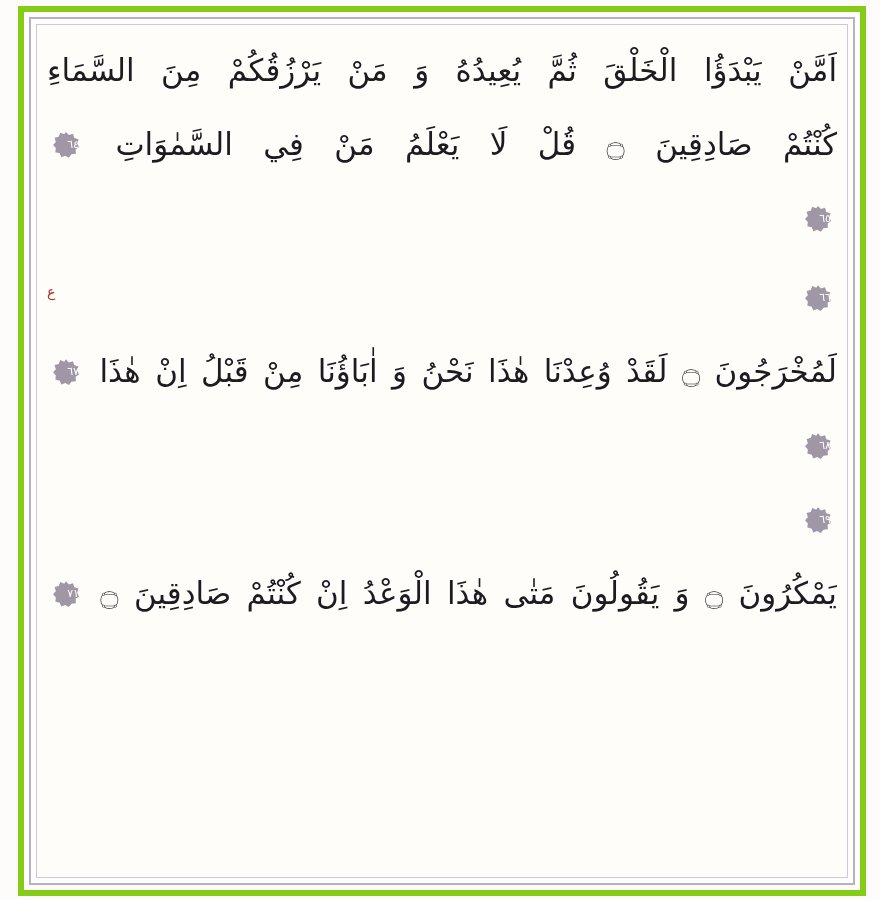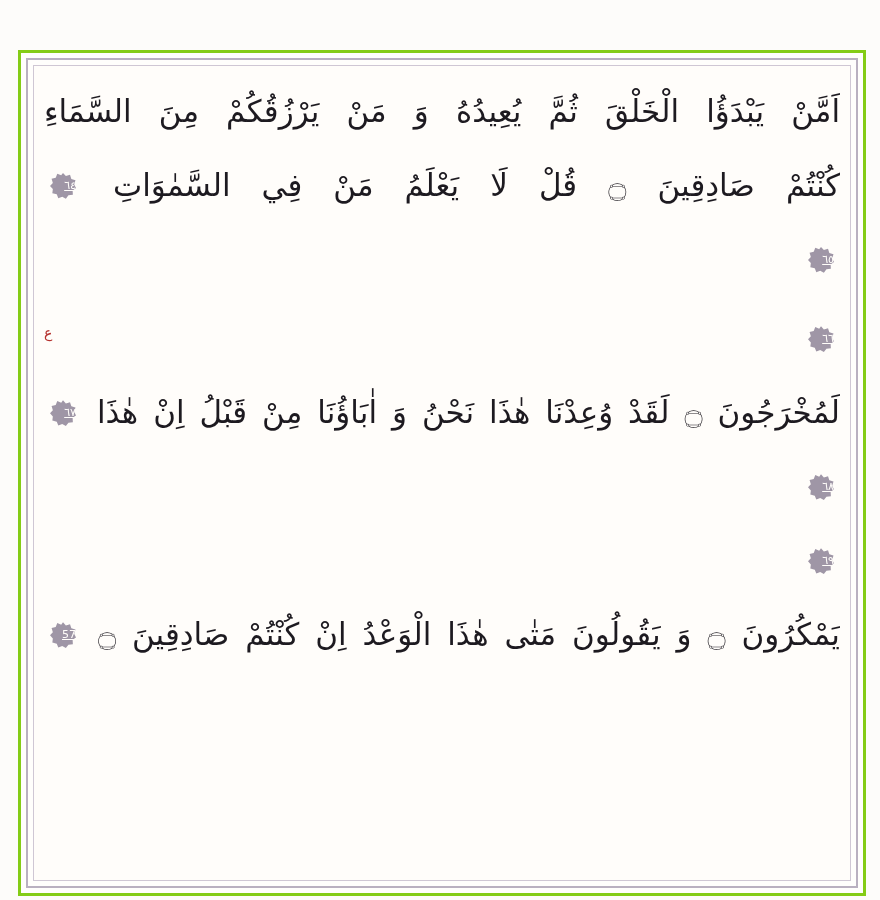--- a/index.html
+++ b/index.html
@@ -22,24 +22,23 @@
     background: #fdfcfa;
     box-sizing: border-box;
   }
 
   .frame-outer {
     position: absolute;
     left: 18px;
     top: 6px;
     right: 14px;
     bottom: 4px;
-    border: 3px solid #84cc16;
+    border: 6px solid #84cc16;
     background: #fffefc;
     box-sizing: border-box;
-    margin-top: 44px;
   }
   .frame-mid {
     position: absolute;
     left: 5px;
     top: 5px;
     right: 5px;
     bottom: 5px;
     border: 2px solid #b9b0c0;
     box-sizing: border-box;
   }
@@ -109,21 +108,20 @@
   .ayah-mark .num {
     position: absolute;
     left: 0;
     top: 0;
     width: 26px;
     height: 26px;
     line-height: 26px;
     color: #fffdfa;
     font-family: "DejaVu Sans", sans-serif;
     font-size: 11px;
-    text-decoration: underline;
   }
 
   
   .side-mark {
     color: #b5322f;
     font-size: 14px;
     vertical-align: super;
   }
 </style>
 </head>
@@ -184,21 +182,21 @@
             <span class="ayah-mark">
               <span class="star"></span>
               <span class="num">٦٩</span>
             </span>
           </div>
 
           <div class="ayah-line">
             <span>يَمْكُرُونَ ۝ وَ يَقُولُونَ مَتٰى هٰذَا الْوَعْدُ اِنْ كُنْتُمْ صَادِقِينَ ۝</span>
             <span class="ayah-mark">
               <span class="star"></span>
-              <span class="num">57</span>
+              <span class="num">٧١</span>
             </span>
           </div>
 
         </div>
 
       </div>
     </div>
   </div>
 </div>
 

